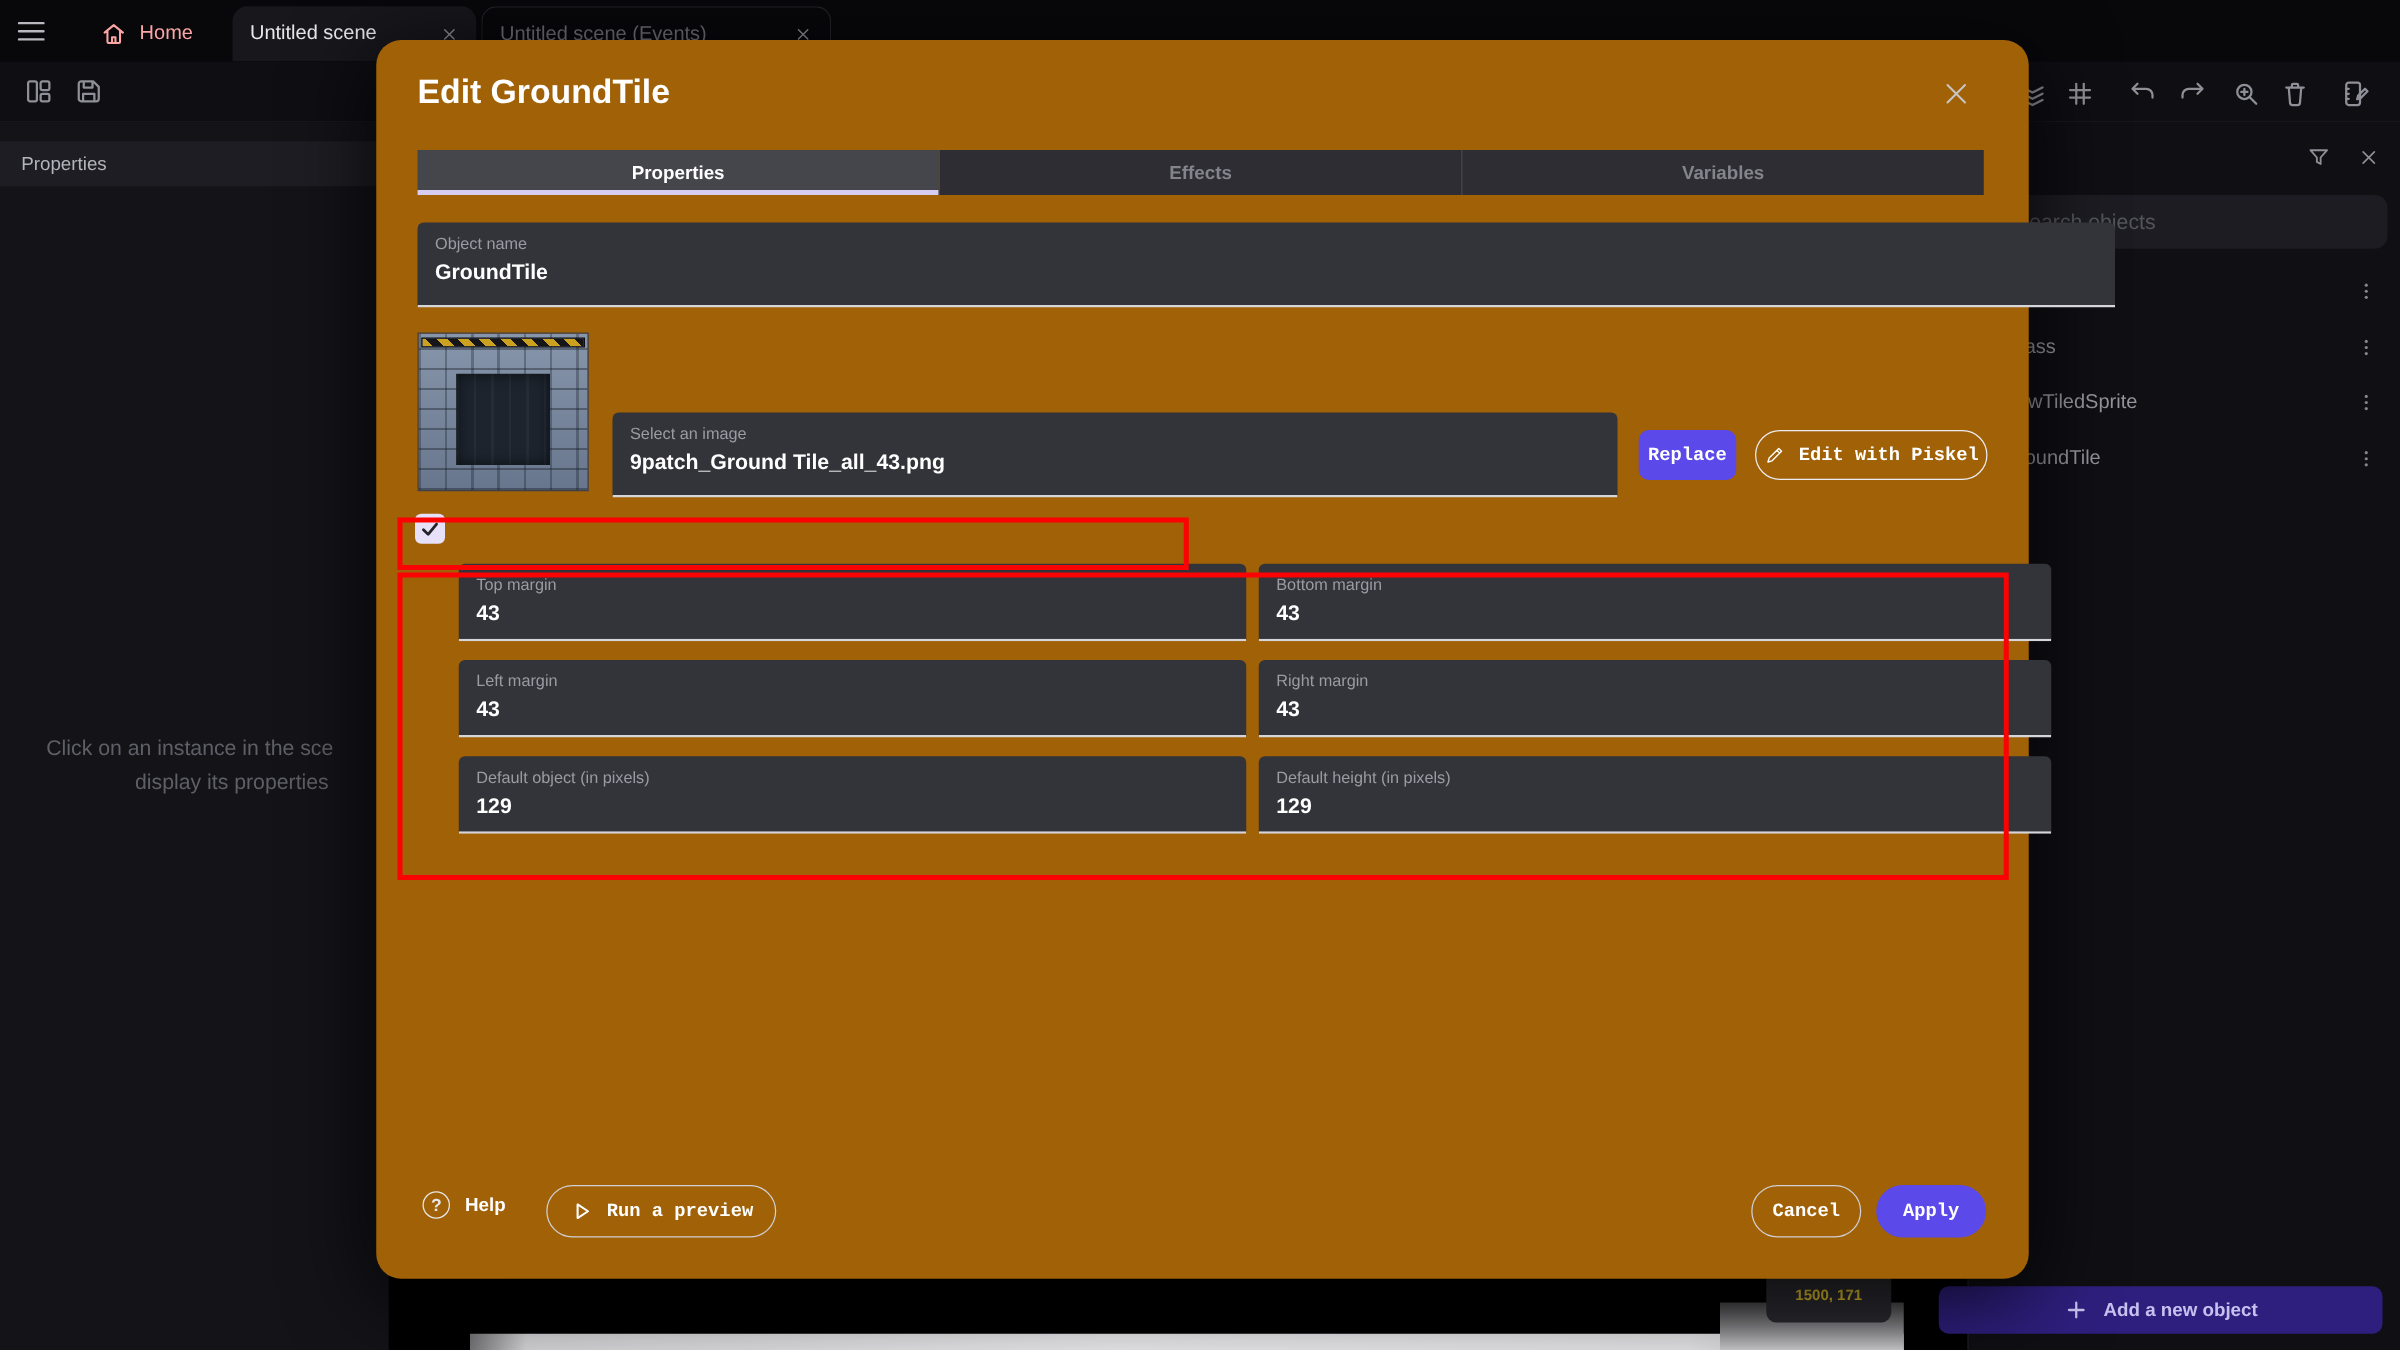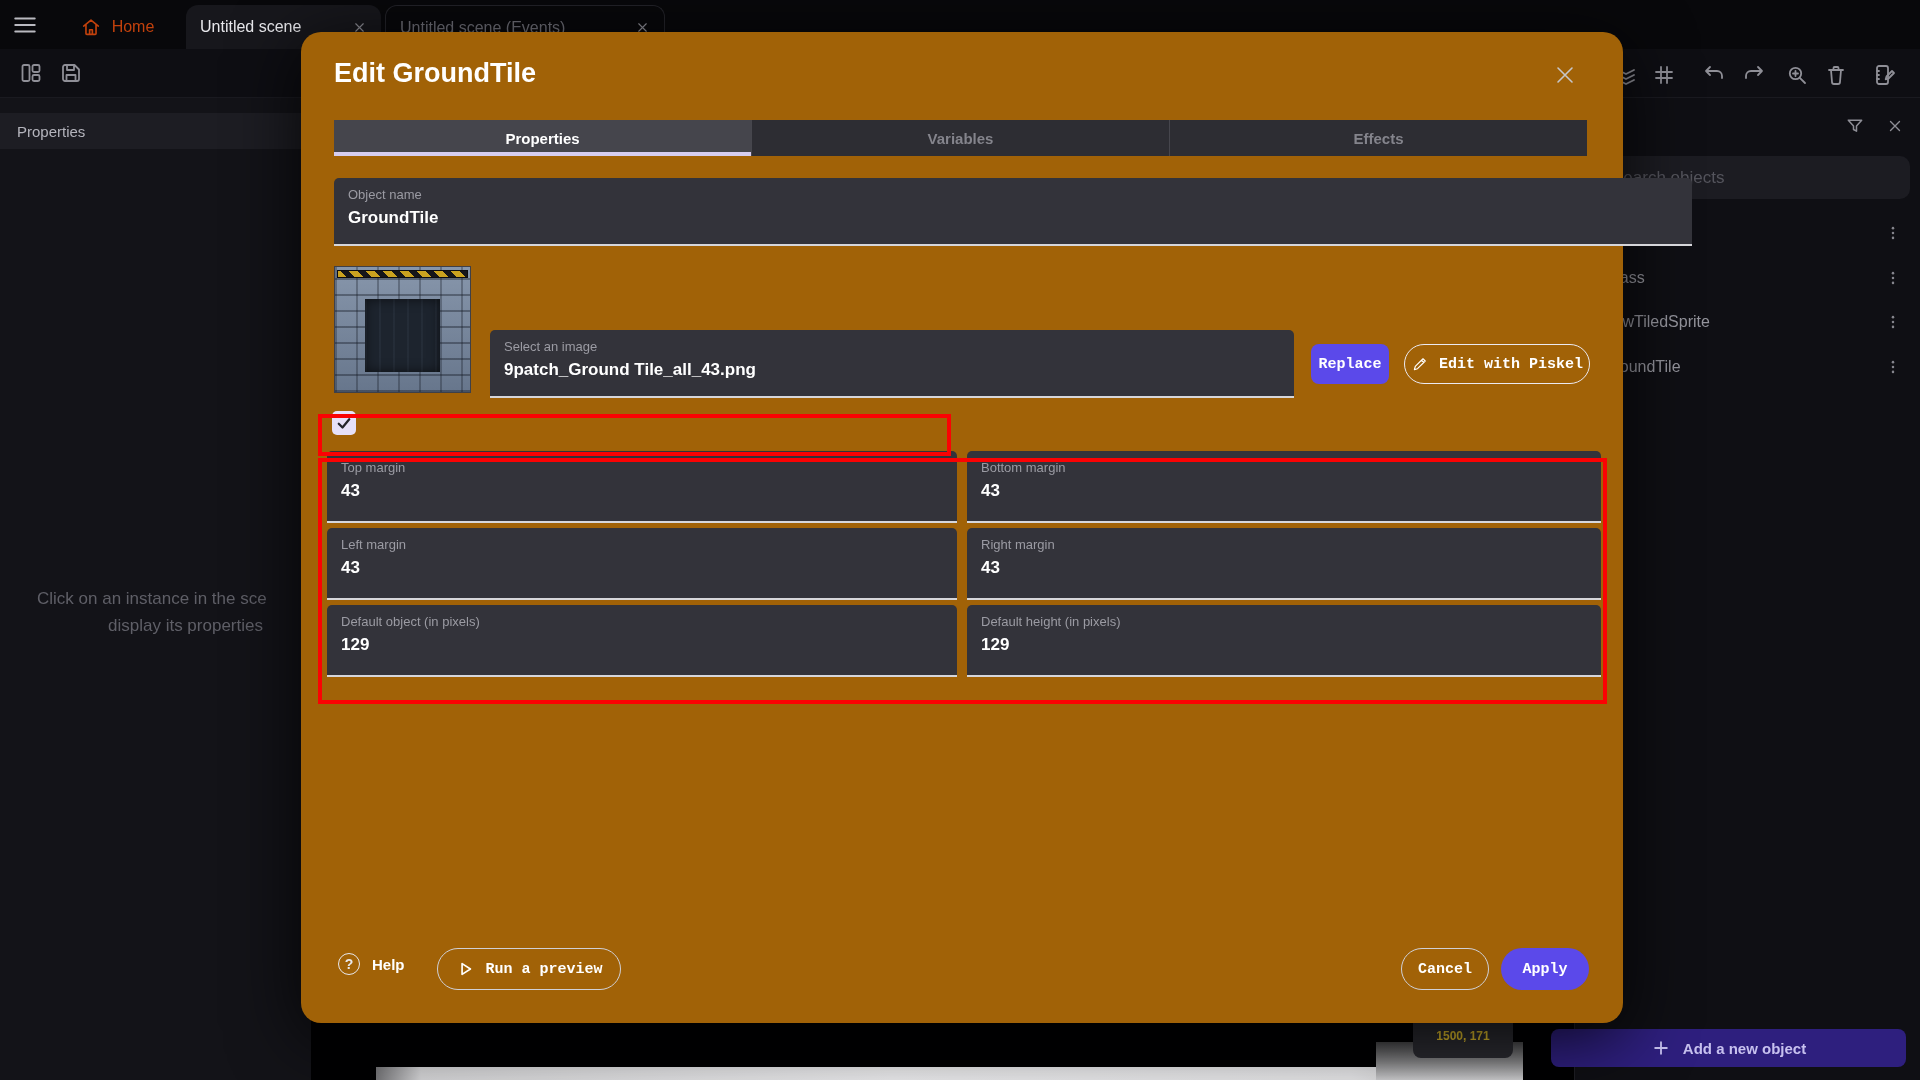--- a/index.html
+++ b/index.html
@@ -9,21 +9,21 @@
     background:#010102; font-family:"Liberation Sans", sans-serif;
     -webkit-font-smoothing:antialiased;
   }
   .abs { position:absolute; }
   svg.ic { display:block; stroke:currentColor; fill:none; stroke-width:1.8; stroke-linecap:round; stroke-linejoin:round; }
 
   
   .topbar { left:0; top:0; width:1920px; height:49px; background:#08080b; }
   .hamburger { left:12px; top:11px; width:32px; height:28px; background:none; border:none; color:#b9b9c0; cursor:pointer; }
   .tab { display:flex; align-items:center; gap:10px; font-size:16px; }
-  .tab-home { left:52px; top:5px; width:130px; height:44px; justify-content:center; color:#c2410c; }
+  .tab-home { left:52px; top:5px; width:130px; height:44px; justify-content:center; color:#fca5a5; }
   .tab-scene { left:186px; top:5px; width:195px; height:44px; background:#17171c; border-radius:12px 12px 0 0; color:#e8e8ec; padding:0 14px; justify-content:space-between; }
   .tab-events { left:385px; top:5px; width:280px; height:44px; border:1px solid #232329; border-bottom:none; border-radius:12px 12px 0 0; color:#6f6f77; padding:0 14px; justify-content:space-between; }
   .tab .closex { color:#8f8f97; }
 
   
   .toolbar { left:0; top:49px; width:1920px; height:49px; background:#0e0e13; border-bottom:1px solid #1a1a20; }
   .tbtn { width:34px; height:34px; background:none; border:none; color:#8f8f97; display:flex; align-items:center; justify-content:center; cursor:pointer; }
   .tdiv { width:1px; height:24px; background:#2b2b31; top:62px; }
 
   
@@ -91,21 +91,21 @@
 
   .help { left:37px; top:921px; display:flex; align-items:center; gap:12px; cursor:pointer; }
   .qcircle { width:22px; height:22px; border:1.7px solid #e8e8ec; border-radius:50%; color:#e8e8ec;
     font-size:14px; font-weight:bold; display:flex; align-items:center; justify-content:center; }
   .help-label { color:#fff; font-size:15px; font-weight:bold; }
 
   .checkbox { left:31px; top:379px; width:24px; height:24px; background:#e6e0f8; border-radius:5px; display:flex; align-items:center; justify-content:center; cursor:pointer; }
   .cb-label { left:70px; top:381px; font-size:17px; font-weight:bold; color:#fff; }
 
   
-  .gf { height:72px; }
+  .gf { height:62px;margin-left:40px; }
   .gf.c1 { left:26px;  width:630px; }
   .gf.c2 { left:666px; width:634px; }
   .gf.r1 { top:419px; } .gf.r2 { top:496px; } .gf.r3 { top:573px; }
 
   
   .redbox { border:4px solid #fb0203; z-index:20; pointer-events:none; }
   .redbox1 { left:318px; top:414px; width:633px; height:42px; }
   .redbox2 { left:318px; top:458px; width:1289px; height:246px; }
 </style>
 </head>
@@ -279,22 +279,22 @@
   <div class="abs dialog">
     <div class="abs dlg-title">Edit GroundTile</div>
     <button class="abs dlg-close">
       <svg class="ic" width="24" height="24" viewBox="0 0 24 24" style="stroke-width:1.6">
           <path d="M5 5l14 14M19 5L5 19"></path>
         </svg>
     </button>
 
     <div class="abs dlg-tabs">
       <div class="dtab active">Properties</div>
+      <div class="dtab div">Effects</div>
       <div class="dtab div">Variables</div>
-      <div class="dtab div">Effects</div>
     </div>
 
     <div class="abs ffield objname-field">
       <span class="flabel">Object name</span>
       <input type="text" value="GroundTile" style="">
     </div>
 
     <div class="abs thumb">
       <div class="thumb-hazard"></div>
       <div class="thumb-center"></div>

